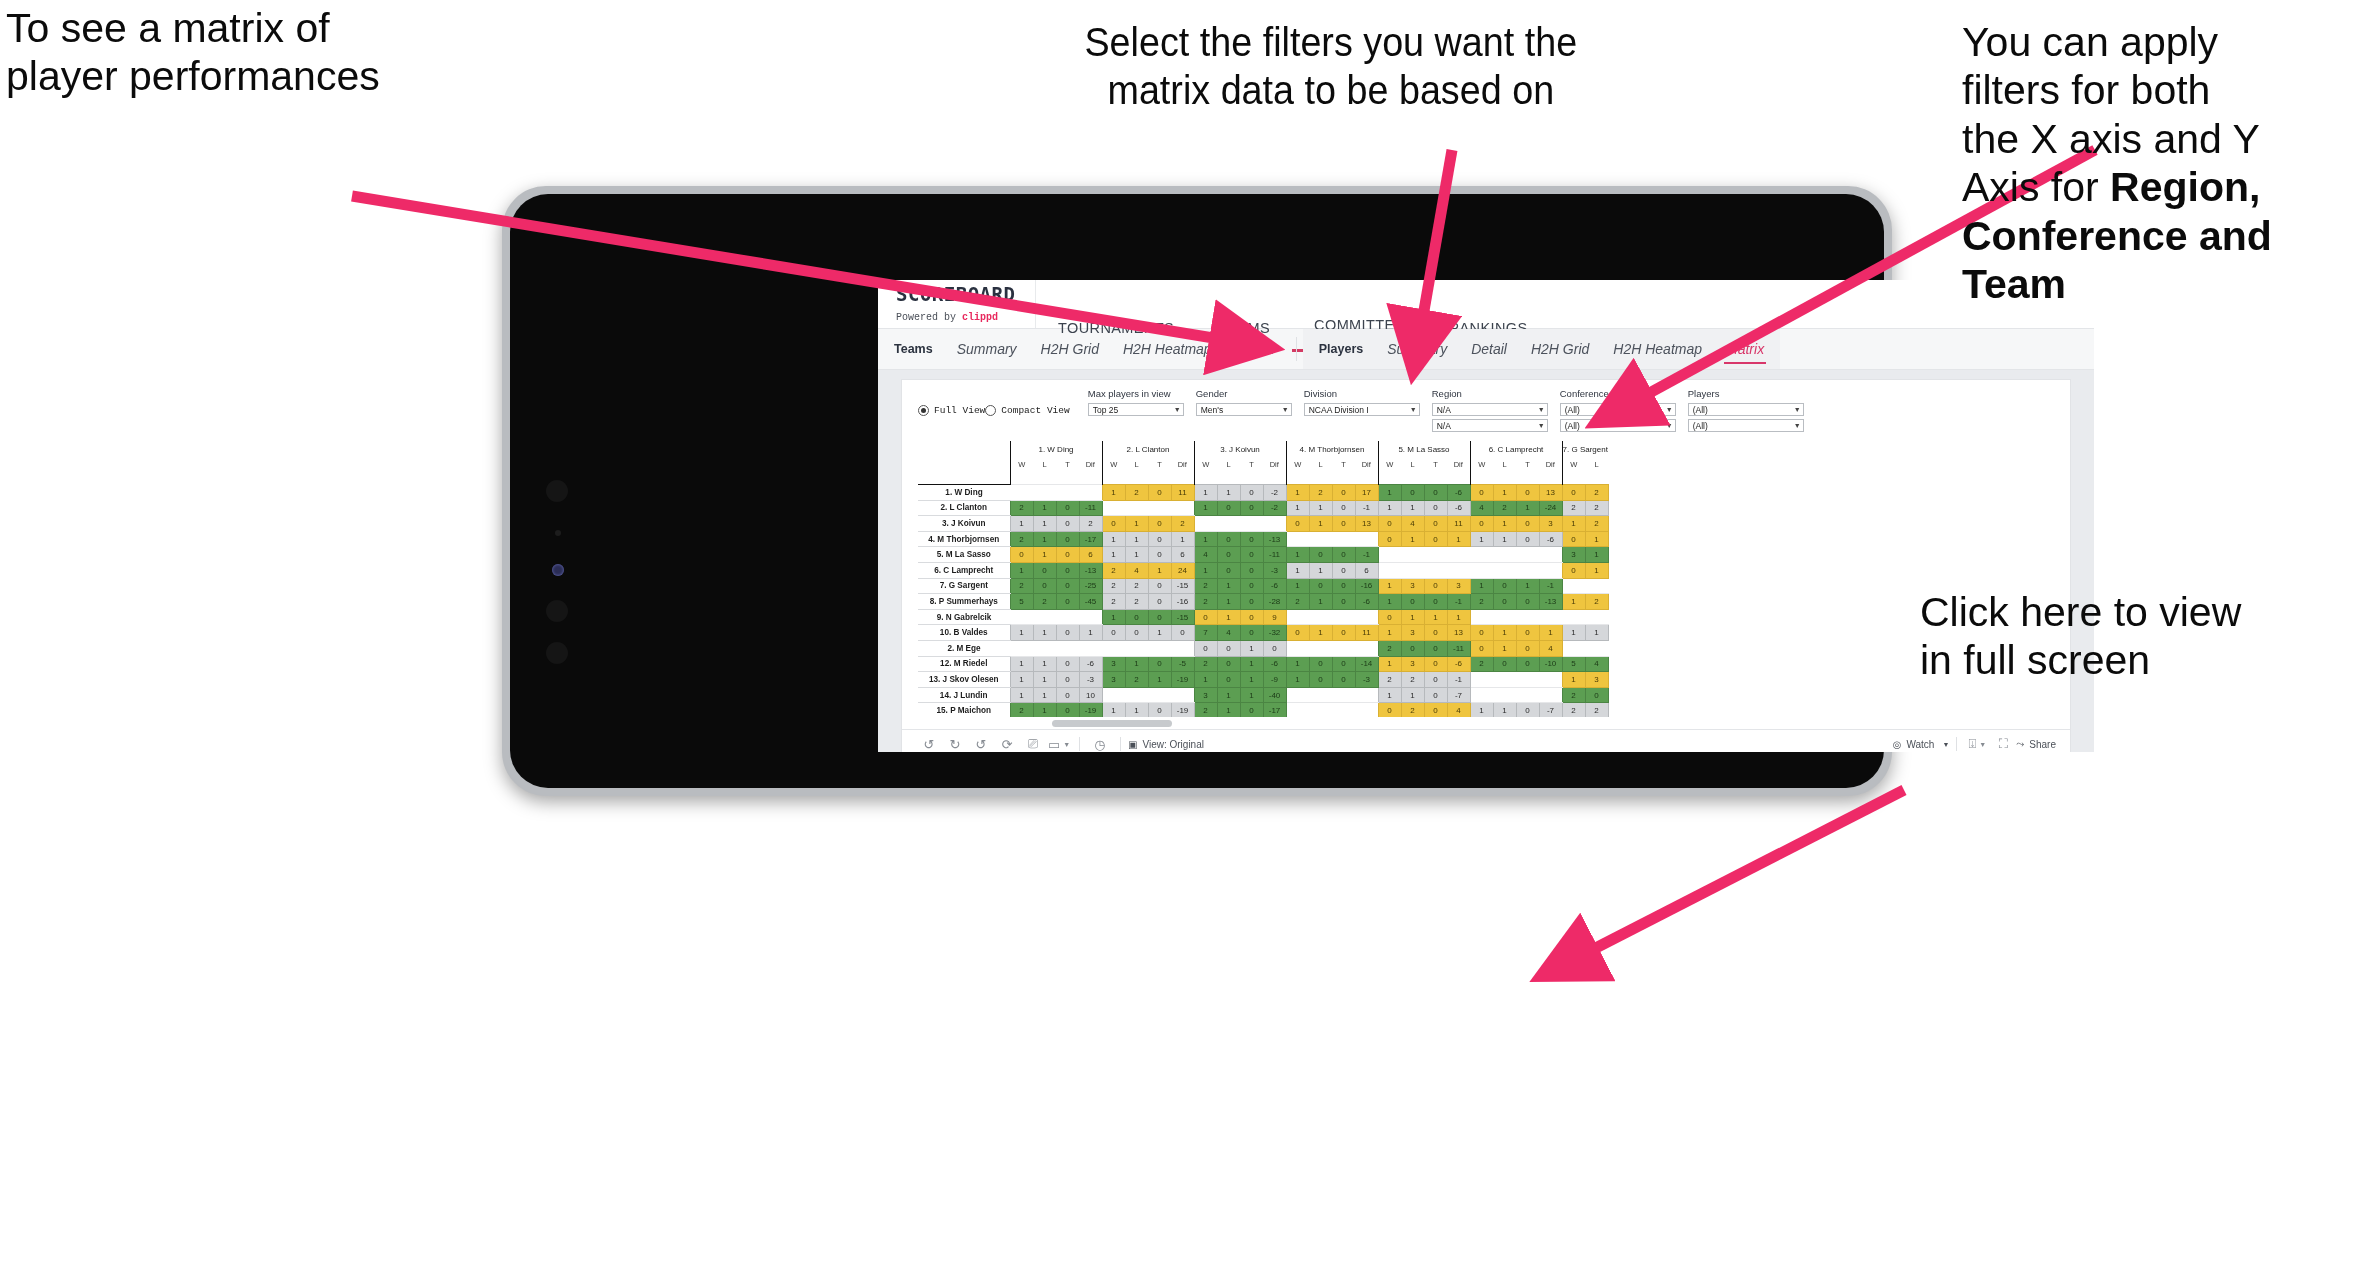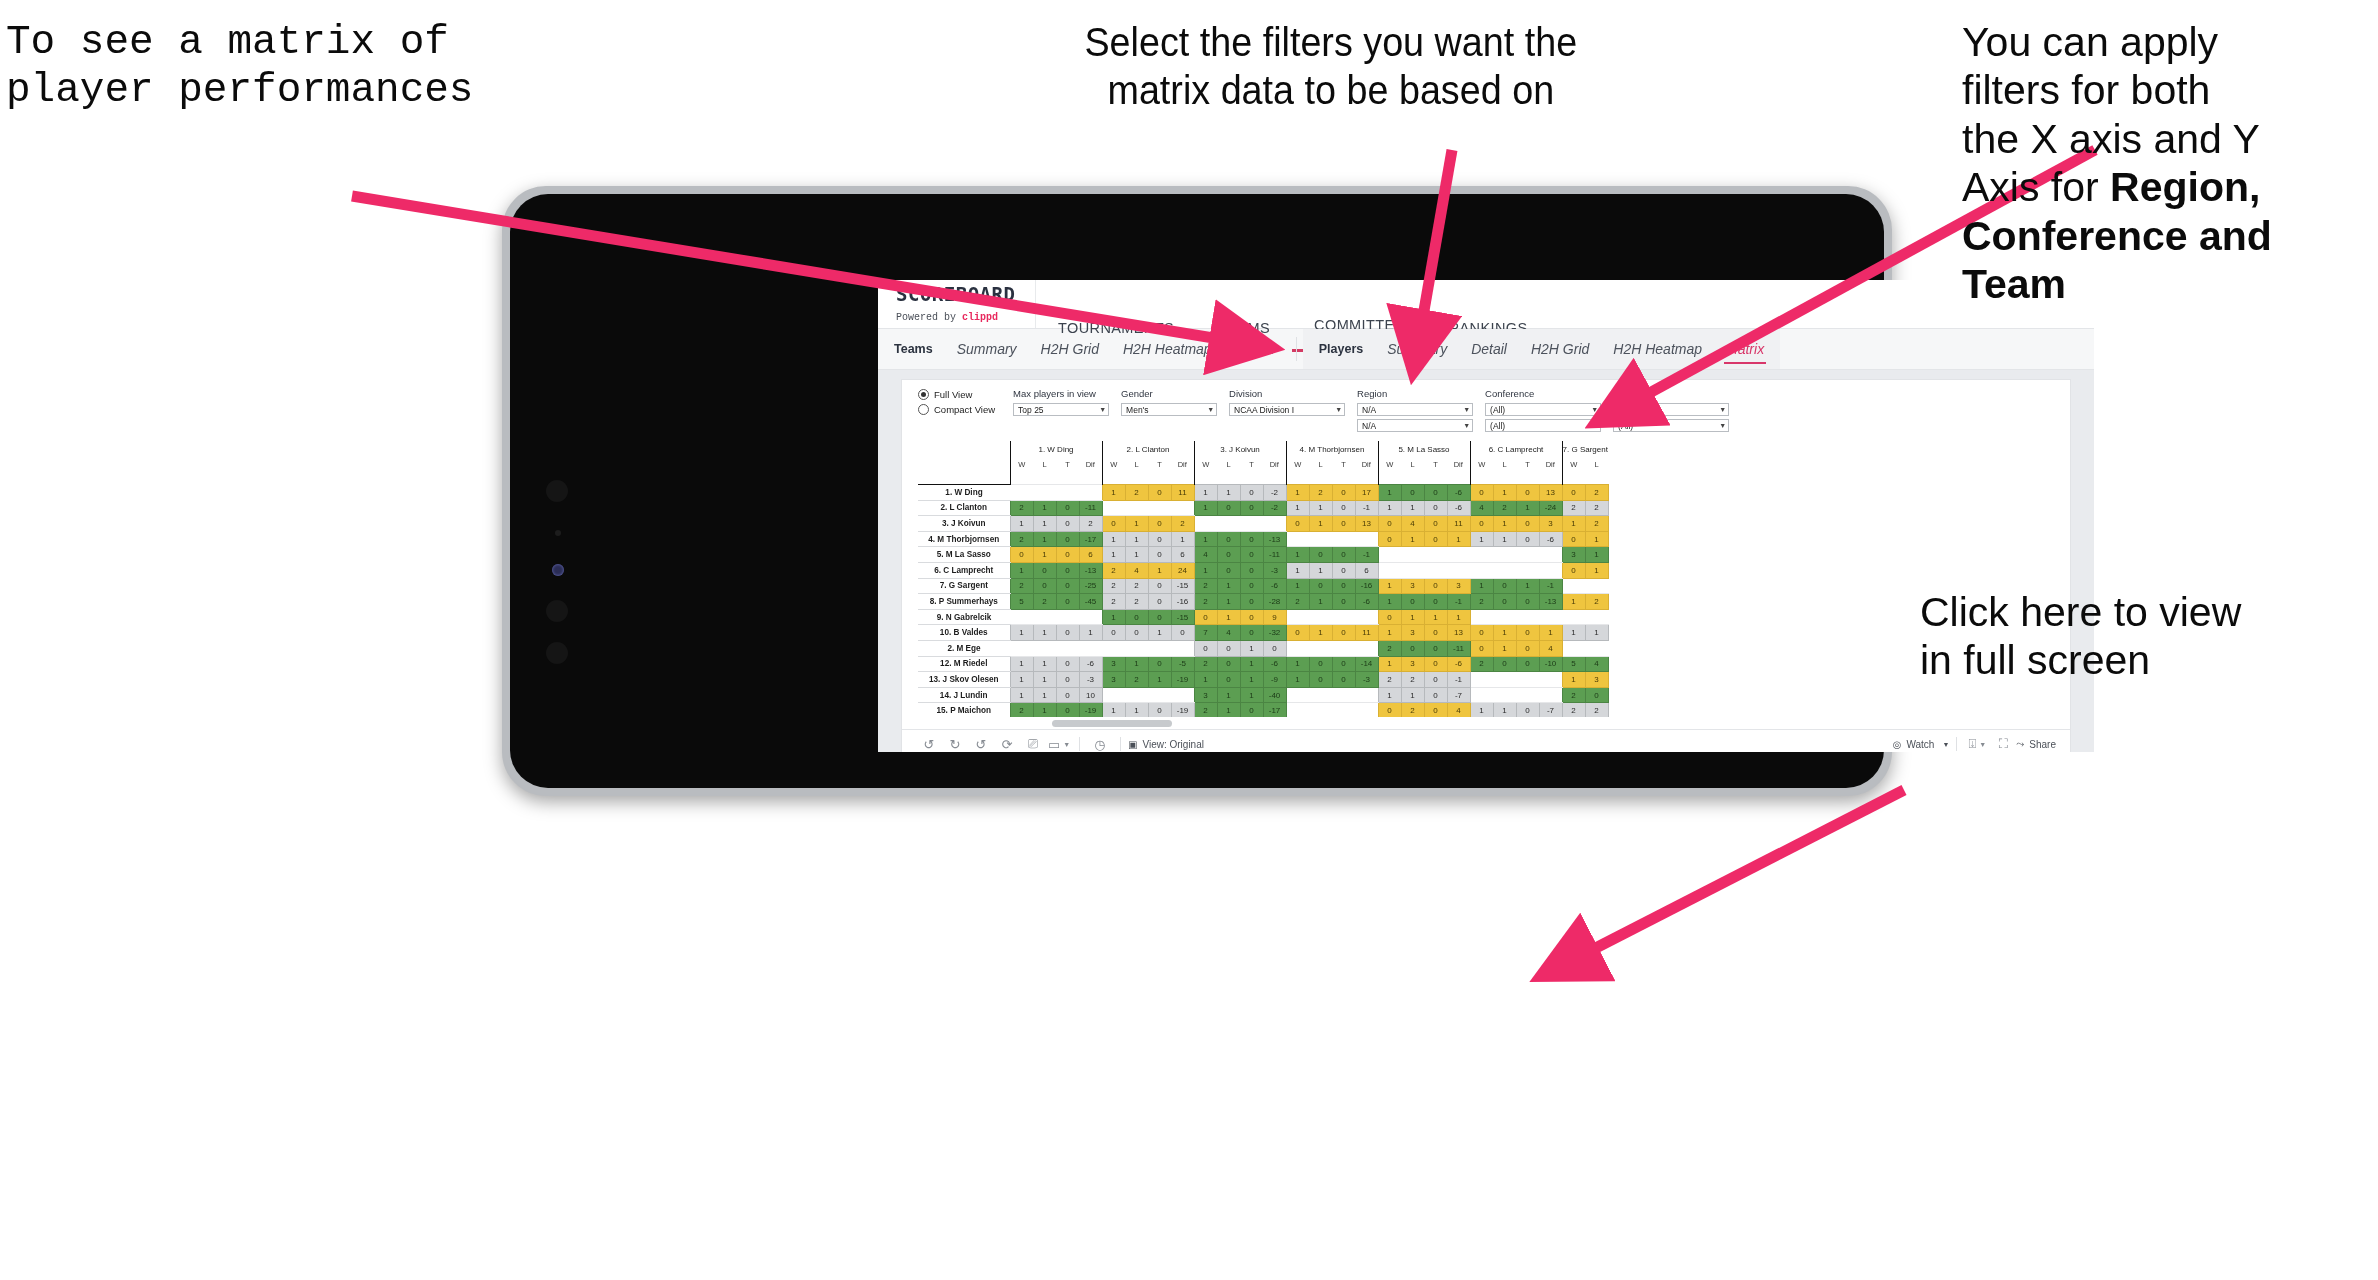--- a/index.html
+++ b/index.html
@@ -2,21 +2,21 @@
 <html><head>
 <meta charset="utf-8">
 <style>
   html,body{margin:0;padding:0;background:#ffffff;}
   body{width:2378px;height:1280px;position:relative;overflow:hidden;
        font-family:"Liberation Sans","DejaVu Sans",sans-serif;color:#111;}
 
   
   .callout{position:absolute;font-size:41px;line-height:1.18;color:#0b0b0b;font-weight:400;}
   .callout b{font-weight:700;}
-  #callout-left{left:6px;top:18px;width:540px;font-family:Liberation Mono, monospace;}
+  #callout-left{left:6px;top:4px;width:540px;}
   #callout-mid{left:972px;top:18px;width:780px;text-align:center;
                font-family:"Liberation Sans Narrow","Liberation Sans",sans-serif;
                transform:scaleX(.92);transform-origin:left top;}
   #callout-right{left:1962px;top:18px;width:420px;}
   #callout-full{left:1920px;top:588px;width:440px;}
 
   
   .arrow-layer{position:absolute;left:0;top:0;width:2378px;height:1280px;pointer-events:none;}
 
   
@@ -65,21 +65,21 @@
   
   .filters{display:flex;padding:8px 10px 6px 16px;gap:0;}
   .fcol{display:flex;flex-direction:column;margin-right:12px;}
   .fhead{font-size:9.5px;color:#2f3540;margin-bottom:3px;height:12px;}
   .fsel{width:96px;height:13px;border:1px solid #b9bdc2;background:#fff;font-size:8.5px;color:#222;
         display:flex;align-items:center;padding:0 2px 0 4px;box-sizing:border-box;margin-bottom:3px;
         justify-content:space-between;}
   .fsel .cv{overflow:hidden;white-space:nowrap;}
   .fsel .ca{font-size:7px;color:#444;}
   .fsel.w110{width:116px;}
-  .radiocol{display:flex;flex-direction:column;justify-content:flex-start;margin-right:18px;padding-top:1px;}
+  .radiocol{display:flex;flex-direction:row;justify-content:flex-start;margin-right:18px;padding-top:1px;font-family:Liberation Mono, monospace;}
   .radio{display:flex;align-items:center;font-size:9.5px;color:#222;margin-bottom:4px;}
   .rdot{width:9px;height:9px;border:1px solid #555;border-radius:50%;margin-right:5px;position:relative;background:#fff;}
   .rdot.on:after{content:"";position:absolute;left:2px;top:2px;width:5px;height:5px;border-radius:50%;background:#333;}
 
   
   .mwrap{flex:1;padding:0 10px 0 16px;overflow:hidden;position:relative;}
   table.matrix{border-collapse:collapse;table-layout:fixed;font-size:8px;color:#2a2a2a;}
   table.matrix th,table.matrix td{padding:0;text-align:center;vertical-align:middle;}
   .hdr-name{height:16px;font-size:8px;font-weight:400;color:#222;border-bottom:none;}
   .hdr-wltd{height:15px;font-size:7.5px;font-weight:400;color:#3a3a3a;}

